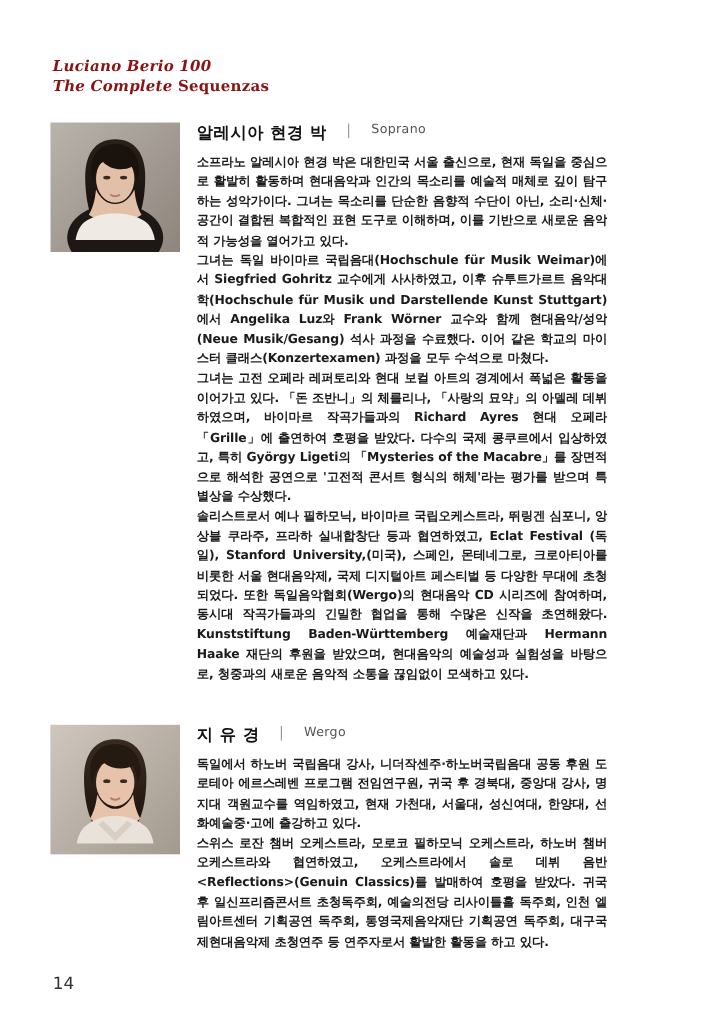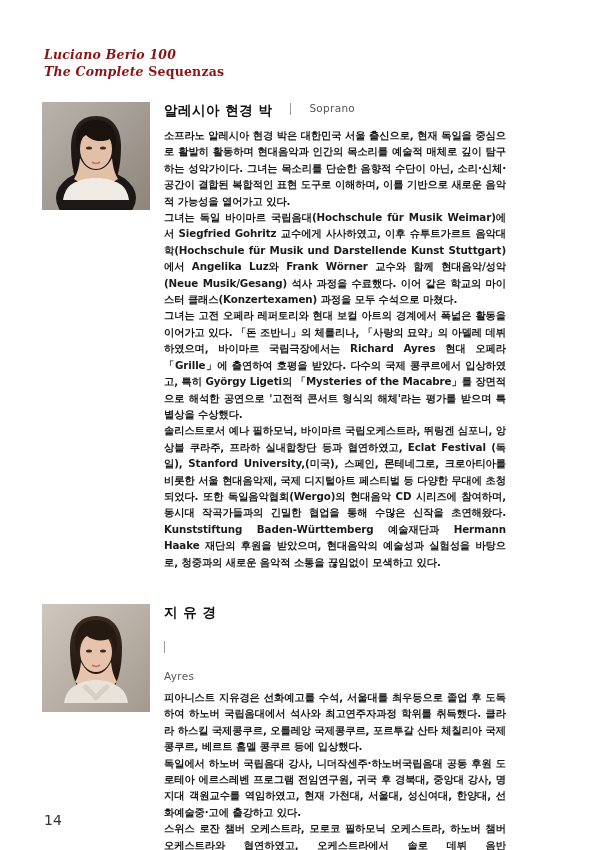--- a/index.html
+++ b/index.html
@@ -93,21 +93,20 @@
     font-weight: bold;
   }
   .artist-body {
     overflow: hidden;
   }
   .clear { clear: both; }
   .spacer-2 { height: 16px; }
 
   .artist-2 .artist-head {
     margin-bottom: 7px;
-    flex-direction: column;
   }
   
   .folio {
     position: absolute;
     left: 44px;
     bottom: 22px;
     font-size: 14px;
     color: #333333;
     font-family: "DejaVu Sans", "Liberation Sans", sans-serif;
   }
@@ -149,21 +148,21 @@
     </div>
     <div class="artist-body">
       <div class="artist-head">
         <span class="artist-name">알레시아 현경 박</span>
         <span class="divider-v"></span>
         <span class="artist-role">Soprano</span>
       </div>
       <div class="bio">
         <p>소프라노 알레시아 현경 박은 대한민국 서울 출신으로, 현재 독일을 중심으로 활발히 활동하며 현대음악과 인간의 목소리를 예술적 매체로 깊이 탐구하는 성악가이다. 그녀는 목소리를 단순한 음향적 수단이 아닌, 소리·신체·공간이 결합된 복합적인 표현 도구로 이해하며, 이를 기반으로 새로운 음악적 가능성을 열어가고 있다.</p>
         <p>그녀는 독일 바이마르 국립음대(Hochschule für Musik Weimar)에서 Siegfried Gohritz 교수에게 사사하였고, 이후 슈투트가르트 음악대학(Hochschule für Musik und Darstellende Kunst Stuttgart)에서 Angelika Luz와 Frank Wörner 교수와 함께 현대음악/성악(Neue Musik/Gesang) 석사 과정을 수료했다. 이어 같은 학교의 마이스터 클래스(Konzertexamen) 과정을 모두 수석으로 마쳤다.</p>
-        <p>그녀는 고전 오페라 레퍼토리와 현대 보컬 아트의 경계에서 폭넓은 활동을 이어가고 있다. 「돈 조반니」의 체를리나, 「사랑의 묘약」의 아델레 데뷔하였으며, 바이마르 국립극장에서는 Richard Ayres 현대 오페라 「Grille」에 출연하여 호평을 받았다. 다수의 국제 콩쿠르에서 입상하였고, 특히 György Ligeti의 「Mysteries of the Macabre」를 장면적으로 해석한 공연으로 '고전적 콘서트 형식의 해체'라는 평가를 받으며 특별상을 수상했다.</p>
+        <p>그녀는 고전 오페라 레퍼토리와 현대 보컬 아트의 경계에서 폭넓은 활동을 이어가고 있다. 「돈 조반니」의 체를리나, 「사랑의 묘약」의 아델레 데뷔하였으며, 바이마르 작곡가들과의 Richard Ayres 현대 오페라 「Grille」에 출연하여 호평을 받았다. 다수의 국제 콩쿠르에서 입상하였고, 특히 György Ligeti의 「Mysteries of the Macabre」를 장면적으로 해석한 공연으로 '고전적 콘서트 형식의 해체'라는 평가를 받으며 특별상을 수상했다.</p>
         <p>솔리스트로서 예나 필하모닉, 바이마르 국립오케스트라, 뛰링겐 심포니, 앙상블 쿠라주, 프라하 실내합창단 등과 협연하였고, Eclat Festival (독일), Stanford University,(미국), 스페인, 몬테네그로, 크로아티아를 비롯한 서울 현대음악제, 국제 디지털아트 페스티벌 등 다양한 무대에 초청되었다. 또한 독일음악협회(Wergo)의 현대음악 CD 시리즈에 참여하며, 동시대 작곡가들과의 긴밀한 협업을 통해 수많은 신작을 초연해왔다. Kunststiftung Baden-Württemberg 예술재단과 Hermann Haake 재단의 후원을 받았으며, 현대음악의 예술성과 실험성을 바탕으로, 청중과의 새로운 음악적 소통을 끊임없이 모색하고 있다.</p>
       </div>
     </div>
     <div class="clear"></div>
   </div>
 
   <div class="spacer-2"></div>
 
   <div class="artist artist-2">
     <div class="photo">
@@ -187,24 +186,23 @@
         <path d="M44 80l10 10 10-10 4 3-14 14-14-14z" fill="#d8cfc4"></path>
         <ellipse cx="47" cy="47" rx="3" ry="1.6" fill="#3a2b22"></ellipse>
         <ellipse cx="61" cy="47" rx="3" ry="1.6" fill="#3a2b22"></ellipse>
         <path d="M50 61q4 3 8 0" stroke="#b5796b" stroke-width="1.6" fill="none"></path>
       </svg>
     </div>
     <div class="artist-body">
       <div class="artist-head">
         <span class="artist-name">지 유 경</span>
         <span class="divider-v"></span>
-        <span class="artist-role">Ayres</span>
+        <span class="artist-role">Wergo</span>
       </div>
       <div class="bio">
-        <p>피아니스트 지유경은 선화예고를 수석, 서울대를 최우등으로 졸업 후 도독하여 하노버 국립음대에서 석사와 최고연주자과정 학위를 취득했다. 클라라 하스킬 국제콩쿠르, 오를레앙 국제콩쿠르, 포르투갈 산타 체칠리아 국제콩쿠르, 베르트 홈멜 콩쿠르 등에 입상했다.</p>
         <p>독일에서 하노버 국립음대 강사, 니더작센주·하노버국립음대 공동 후원 도로테아 에르스레벤 프로그램 전임연구원, 귀국 후 경북대, 중앙대 강사, 명지대 객원교수를 역임하였고, 현재 가천대, 서울대, 성신여대, 한양대, 선화예술중·고에 출강하고 있다.</p>
         <p>스위스 로잔 챔버 오케스트라, 모로코 필하모닉 오케스트라, 하노버 챔버 오케스트라와 협연하였고, 오케스트라에서 솔로 데뷔 음반 &lt;Reflections&gt;(Genuin Classics)를 발매하여 호평을 받았다. 귀국 후 일신프리즘콘서트 초청독주회, 예술의전당 리사이틀홀 독주회, 인천 엘림아트센터 기획공연 독주회, 통영국제음악재단 기획공연 독주회, 대구국제현대음악제 초청연주 등 연주자로서 활발한 활동을 하고 있다.</p>
       </div>
     </div>
     <div class="clear"></div>
   </div>
 
   <div class="folio">14</div>
 </div>
 

